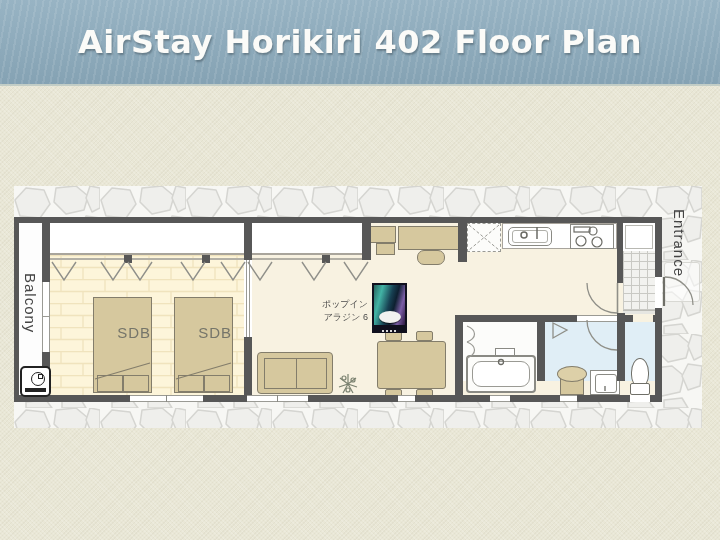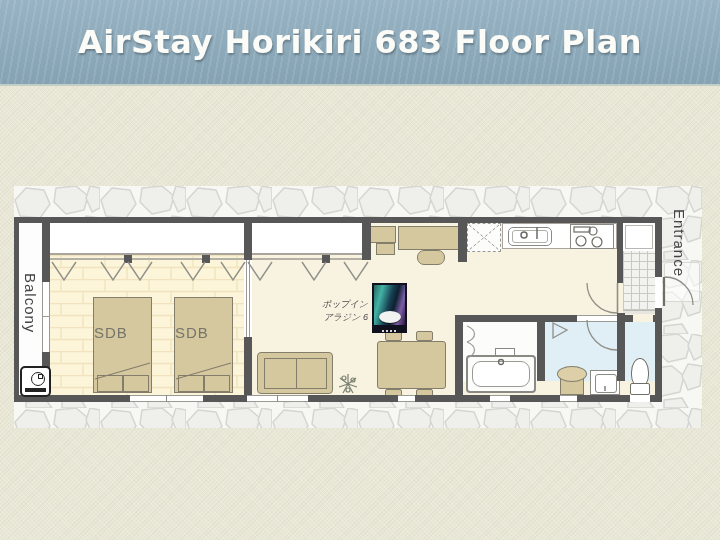--- a/index.html
+++ b/index.html
@@ -36,22 +36,22 @@
   .winh{background:#fff;box-shadow:inset 0 1px 0 #9a9a94, inset 0 -1px 0 #9a9a94;}
   .winv{background:#fff;box-shadow:inset 1px 0 0 #9a9a94, inset -1px 0 0 #9a9a94;}
   .mull{background:#575757;}
   .railline{background:#b3b0a6;}
   .closetline{background:#a9a59c;}
   .vlabel{
     writing-mode:vertical-rl;text-orientation:mixed;
     color:#444;font-size:15px;letter-spacing:1px;
     display:flex;align-items:center;justify-content:center;
   }
-  .sdb{display:block;text-align:left;margin-top:26px;color:#75756a;font-size:15px;letter-spacing:1px;}
-  .caption{font-size:9px;line-height:13px;color:#4a4a4a;text-align:right;font-style:italic;}
+  .sdb{display:block;text-align:right;margin-top:26px;color:#75756a;font-size:15px;letter-spacing:1px;}
+  .caption{font-size:9px;line-height:13px;color:#4a4a4a;text-align:right;}
   .tile{
     background-color:#f2f2ef;
     background-image:
       repeating-linear-gradient(0deg,#c9c9c4 0 1px,rgba(0,0,0,0) 1px 8px),
       repeating-linear-gradient(90deg,#c9c9c4 0 1px,rgba(0,0,0,0) 1px 8px);
   }
   .slidedoor{
     background-color:#fff;
     background-image:linear-gradient(90deg, rgba(0,0,0,0) 0 2px, #9a9a94 2px 3px, rgba(0,0,0,0) 3px 5px, #9a9a94 5px 6px, rgba(0,0,0,0) 6px 8px);
   }
@@ -79,21 +79,21 @@
   .tub-inner{position:absolute;left:4px;top:4px;right:4px;bottom:4px;border:1.5px solid #9a9a94;border-radius:9px;background:#fff;}
   .basin-inner{position:absolute;left:4px;top:3px;width:20px;height:17px;border:1px solid #8a8a84;border-radius:3px;background:#fff;}
   .pillow{position:absolute;width:24px;height:15px;background:#d6c89e;border:1px solid #837d6b;}
 </style>
 </head>
 <body>
 
 <div class="stage">
 
   <div class="a hdr">
-    <h1>AirStay Horikiri 683 Floor Plan</h1>
+    <h1>AirStay Horikiri 402 Floor Plan</h1>
   </div>
 
   <div class="a plan">
 
     <svg class="a" style="left:0;top:0" width="688" height="242">
       <defs>
         <pattern id="stones" width="86" height="74" patternUnits="userSpaceOnUse">
           <rect width="86" height="74" fill="#f7f7f4"></rect>
           <g fill="#efefec" stroke="#d5d5d1" stroke-width="1.5" stroke-linejoin="round">
             <polygon points="1,14 12,2 30,4 36,18 26,32 6,30"></polygon>

